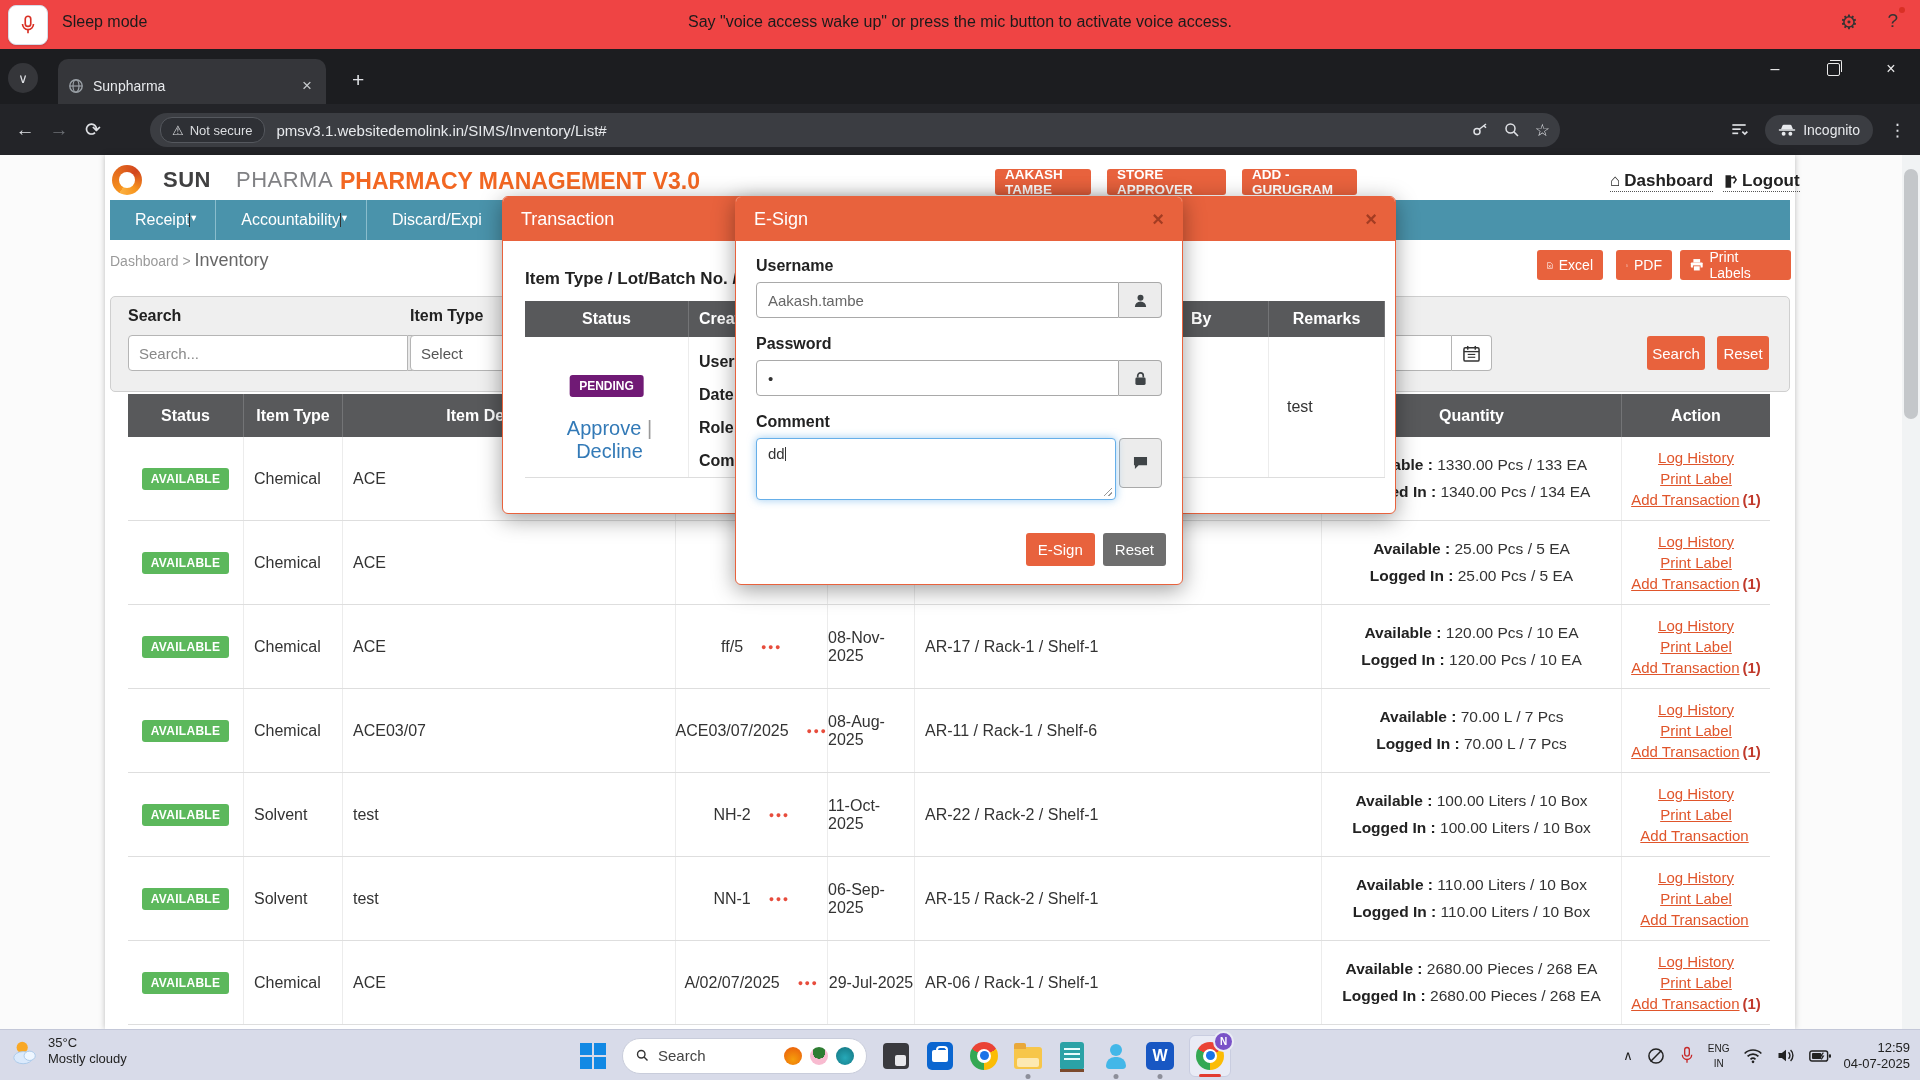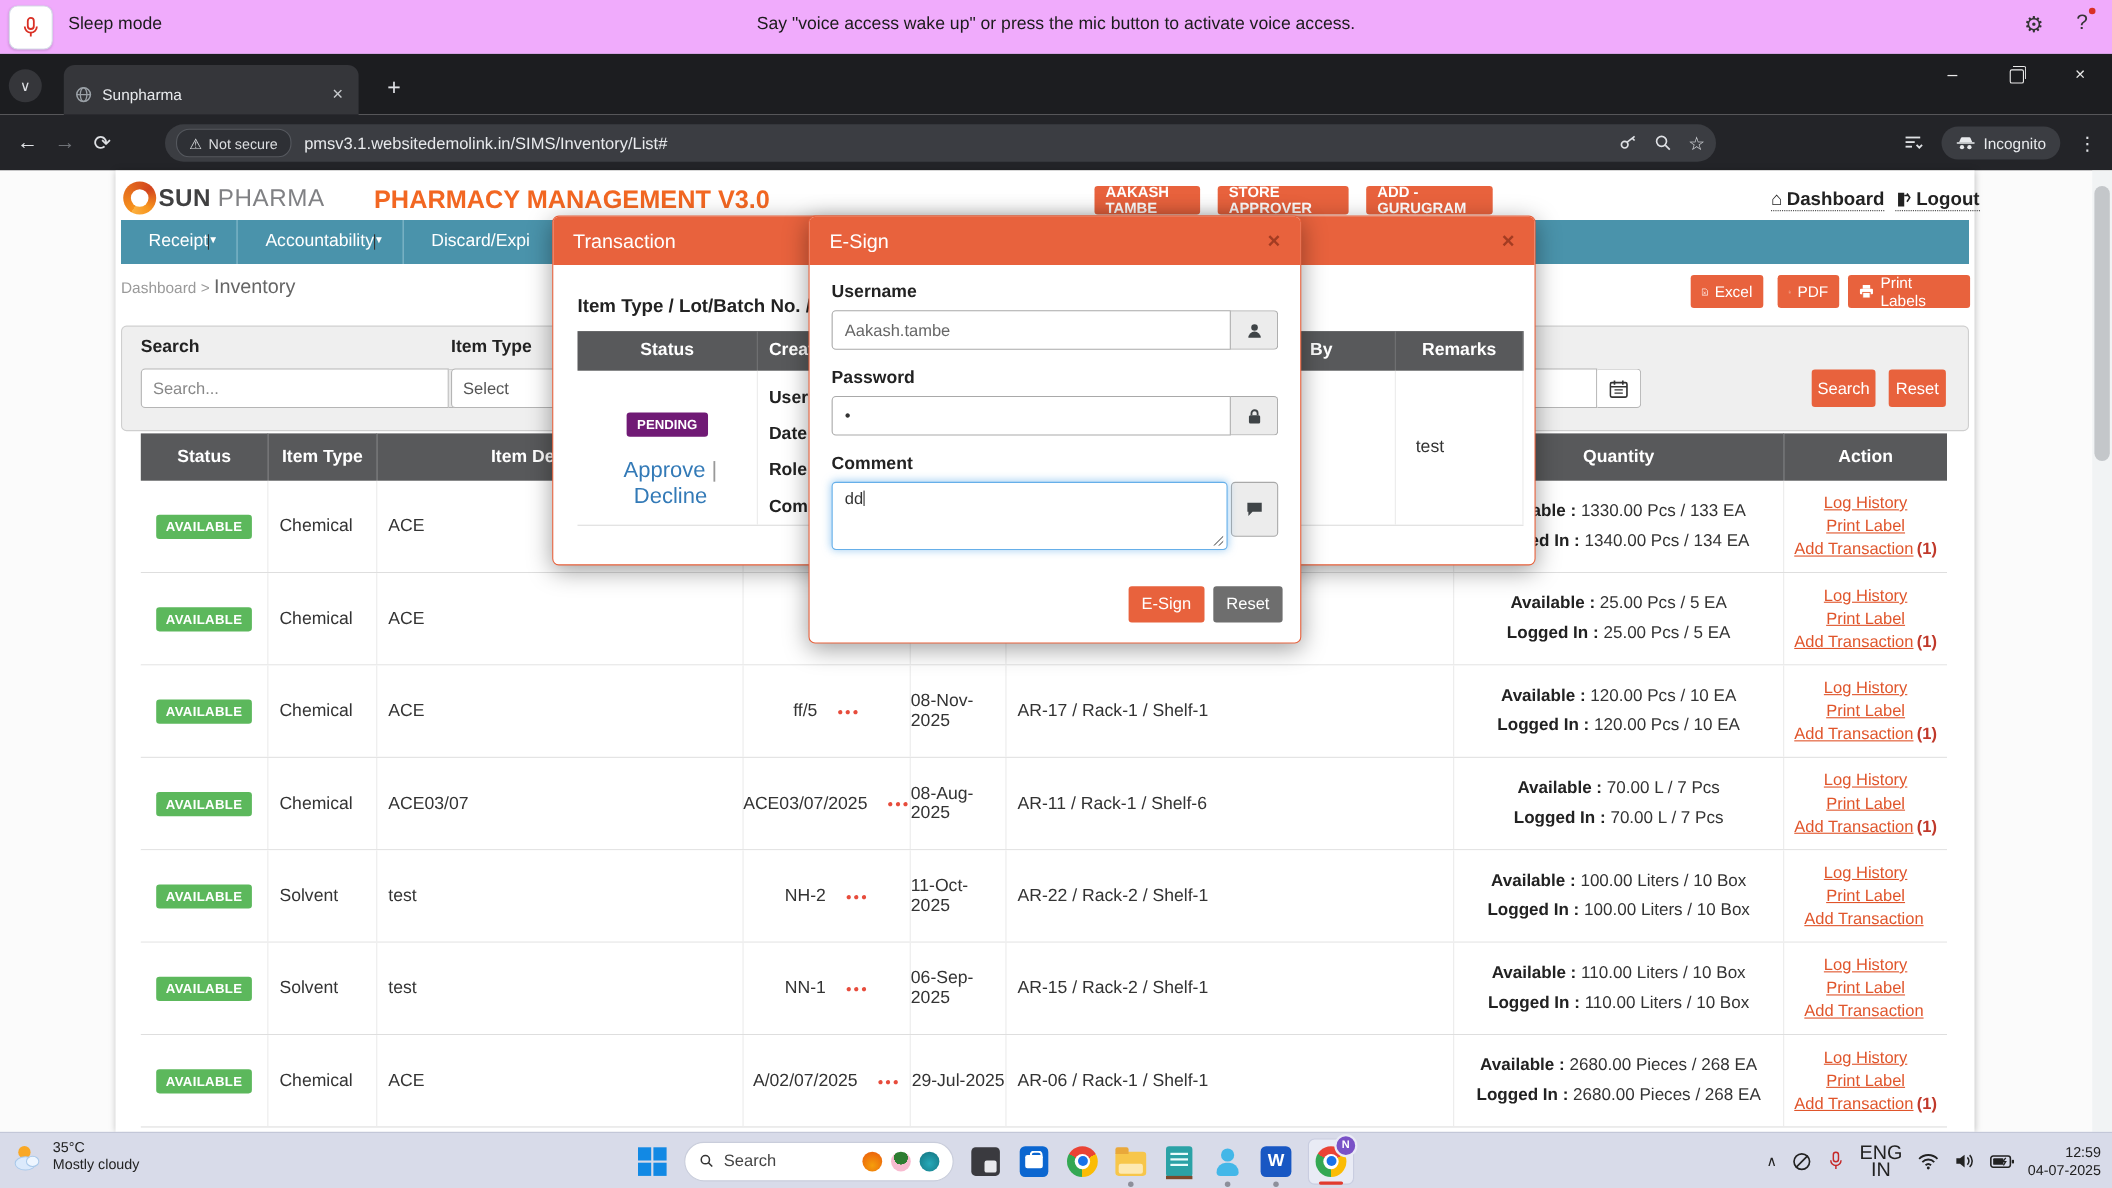--- a/index.html
+++ b/index.html
@@ -1,21 +1,21 @@
 <!DOCTYPE html>
 <html><head>
 <meta charset="utf-8">
 <style>
   html,body{margin:0;padding:0;background:#888;}
   #screen{position:relative;width:1920px;height:1080px;overflow:hidden;background:#fff;
           font-family:"Liberation Sans",sans-serif;-webkit-font-smoothing:antialiased;}
   svg{display:block;}
 
   
-  .voicebar{position:absolute;left:0;top:0;width:1920px;height:49px;background:#f0abfc;
+  .voicebar{position:absolute;left:0;top:0;width:1920px;height:49px;background:#ef4444;
             border-bottom:1px solid #c6d2e4;display:flex;align-items:center;}
   .mic-chip{position:absolute;left:8px;top:5px;width:38px;height:38px;background:#fff;border:1px solid #d5dce8;
             border-radius:8px;display:flex;align-items:center;justify-content:center;box-shadow:0 1px 2px rgba(0,0,0,.12);}
   .vmode{position:absolute;left:62px;top:13px;font-size:16px;color:#1b1b1b;}
   .vmsg{position:absolute;left:0;right:0;top:13px;text-align:center;font-size:16px;color:#1b1b1b;}
   .vgear{position:absolute;right:62px;top:10px;font-size:20px;color:#333;cursor:default;}
   .vhelp{position:absolute;right:22px;top:10px;font-size:19px;color:#333;}
   .vhelp .reddot{position:absolute;right:-7px;top:-3px;width:6px;height:6px;border-radius:50%;background:#d93025;}
 
   
@@ -48,21 +48,21 @@
          color:#e8eaed;font-size:14px;}
   .dots3{color:#dfe1e5;font-size:17px;}
 
   
   #site{position:absolute;left:105px;top:155px;width:1690px;height:874px;background:#fff;
         box-shadow:0 0 6px rgba(0,0,0,.25);}
   .viewportbg{position:absolute;left:0;top:155px;width:1920px;height:874px;background:#fbfbfb;}
   .scrollbar{position:absolute;left:1902px;top:155px;width:18px;height:874px;background:#f1f3f4;}
   .scrollthumb{position:absolute;left:2px;top:14px;width:14px;height:250px;background:#c4c7ca;border-radius:7px;}
 
-  .logo{position:absolute;left:7px;top:10px;display:flex;align-items:center;gap:2px;}
+  .logo{position:absolute;left:7px;top:10px;display:flex;align-items:center;gap:21px;}
   .swirl{width:30px;height:30px;border-radius:50%;background:conic-gradient(from 210deg,#f7941d,#d2451e 55%,#f7941d 80%,#fbb040);position:relative;}
   .swirl::after{content:"";position:absolute;left:7px;top:7px;width:16px;height:16px;border-radius:50%;background:#fff;}
   .brand-sun{font-size:22px;font-weight:bold;color:#404041;letter-spacing:.5px;}
   .brand-pharma{font-size:22px;color:#808184;margin-left:4px;letter-spacing:.5px;}
   .apptitle{position:absolute;left:235px;top:13px;font-size:23px;font-weight:bold;color:#f26722;}
   .hbadge{position:absolute;top:14px;height:26px;background:#e8623d;border-radius:3px;color:#fff;font-size:13.5px;
           font-weight:bold;display:flex;align-items:center;padding:0 10px;box-sizing:border-box;}
   .hlink{position:absolute;top:16px;font-size:17px;font-weight:bold;color:#222;border-bottom:1px dotted #555;
          display:flex;align-items:center;gap:4px;}
 
@@ -163,21 +163,21 @@
   .rundot{position:absolute;left:50%;transform:translateX(-50%);bottom:-8px;width:5px;height:5px;border-radius:3px;background:#8d8f9a;}
   .chromeic{width:28px;height:28px;border-radius:50%;background:conic-gradient(from -60deg,#ea4335 0 120deg,#fbbc05 120deg 240deg,#34a853 240deg 360deg);position:relative;}
   .chromeic::before{content:"";position:absolute;left:7px;top:7px;width:14px;height:14px;border-radius:50%;background:#fff;}
   .chromeic::after{content:"";position:absolute;left:9.5px;top:9.5px;width:9px;height:9px;border-radius:50%;background:#1a73e8;}
   .activechrome{width:40px;height:40px;background:#e9ebf5;border:1px solid #c9cde0;border-radius:6px;
                 display:flex;align-items:center;justify-content:center;position:relative;}
   .activechrome .nbadge{position:absolute;right:-4px;top:-5px;width:17px;height:17px;border-radius:50%;background:#7a52c7;
                 color:#fff;font-size:10px;font-weight:bold;display:flex;align-items:center;justify-content:center;border:2px solid #e9ebf5;}
   .activechrome .redbar{position:absolute;left:9px;bottom:-1px;width:22px;height:3px;background:#e23b2e;border-radius:2px;}
   .tray{position:absolute;right:10px;top:0;height:51px;display:flex;align-items:center;gap:13px;}
-  .traytxt{font-size:18px;color:#222;text-align:center;line-height:15px;}
+  .traytxt{font-size:10px;color:#222;text-align:center;line-height:15px;}
   .clock{font-size:13px;color:#222;text-align:right;line-height:16px;}
   .wordic{width:28px;height:28px;border-radius:5px;background:#1857c3;color:#fff;font-weight:bold;font-size:16px;
           display:flex;align-items:center;justify-content:center;}
   .storeic{width:26px;height:28px;border-radius:5px;background:#0b66d0;position:relative;}
   .storeic::before{content:"";position:absolute;left:5px;top:8px;width:16px;height:12px;background:#fff;border-radius:2px;}
   .storeic::after{content:"";position:absolute;left:9px;top:4px;width:8px;height:5px;border:2px solid #fff;border-bottom:none;border-radius:4px 4px 0 0;}
   .folderic{width:28px;height:22px;background:#f7c64a;border-radius:3px;position:relative;margin-top:4px;}
   .folderic::before{content:"";position:absolute;left:0;top:-4px;width:12px;height:6px;background:#e9a83a;border-radius:2px 2px 0 0;}
   .folderic::after{content:"";position:absolute;left:3px;bottom:2px;width:22px;height:9px;background:#fde9b2;border-radius:2px;}
   .noteic{width:24px;height:28px;background:#2ba2a6;border-radius:3px;position:relative;}

